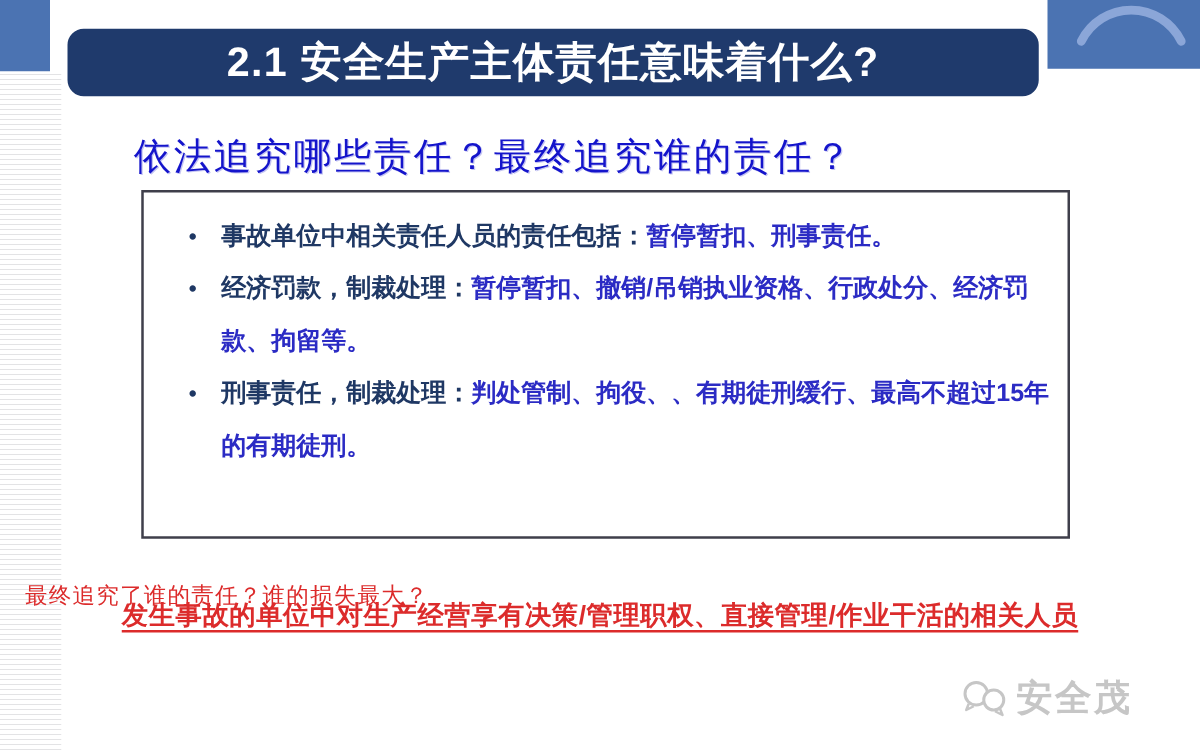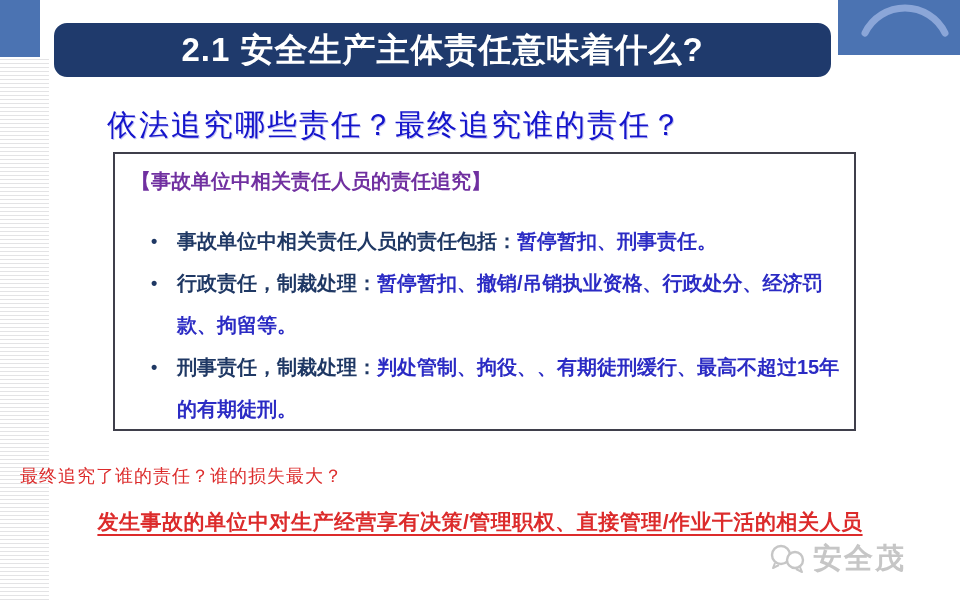--- a/index.html
+++ b/index.html
@@ -42,21 +42,21 @@
   .panel-header{color:var(--purple);font-size:20px;font-weight:bold;line-height:26px;margin:0 0 26px 0;}
   .panel ul{list-style:none;margin:0;padding:0;}
   .panel li{position:relative;padding-left:46px;font-size:20px;font-weight:bold;
     line-height:42px;color:var(--text-navy);}
   .panel li .dot{position:absolute;left:20px;top:0;color:var(--text-navy);font-size:18px;}
   .panel li .detail{color:var(--text-blue);}
 
   
   .footer-question{position:absolute;left:20px;top:464px;width:920px;text-align:left;
     color:var(--red);font-size:18px;font-weight:normal;letter-spacing:1px;}
-  .footer-answer{position:absolute;left:20px;top:508px;width:920px;text-align:center;
+  .footer-answer{position:absolute;left:20px;top:478px;width:920px;text-align:center;
     color:var(--red);font-size:21px;font-weight:bold;letter-spacing:0.5px;
     text-decoration:underline;text-decoration-thickness:2px;text-underline-offset:5px;}
 
   
   .watermark{position:absolute;right:54px;bottom:22px;display:flex;align-items:center;gap:6px;}
   .watermark .wm-text{color:var(--watermark);font-size:29px;font-weight:bold;letter-spacing:2px;}
 </style>
 </head>
 <body>
 
@@ -71,27 +71,26 @@
     </svg>
   </div>
 
   <div class="title-bar">
     <span class="title-text">2.1  安全生产主体责任意味着什么?</span>
   </div>
 
   <div class="heading">依法追究哪些责任？最终追究谁的责任？</div>
 
   <div class="panel">
-    <p class="panel-header">【事故单位中相关责任人员的责任追究】</p>
     <ul>
       <li>
         <span class="dot">•</span><span>事故单位中相关责任人员的责任包括：</span><span class="detail">暂停暂扣、刑事责任。</span>
       </li>
       <li>
-        <span class="dot">•</span><span>行政责任，制裁处理：</span><span class="detail">暂停暂扣、撤销/吊销执业资格、行政处分、经济罚款、拘留等。</span>
+        <span class="dot">•</span><span>经济罚款，制裁处理：</span><span class="detail">暂停暂扣、撤销/吊销执业资格、行政处分、经济罚款、拘留等。</span>
       </li>
       <li>
         <span class="dot">•</span><span>刑事责任，制裁处理：</span><span class="detail">判处管制、拘役、、有期徒刑缓行、最高不超过15年的有期徒刑。</span>
       </li>
     </ul>
   </div>
 
   <div class="footer-question">最终追究了谁的责任？谁的损失最大？</div>
   <div class="footer-answer">发生事故的单位中对生产经营享有决策/管理职权、直接管理/作业干活的相关人员</div>
 

